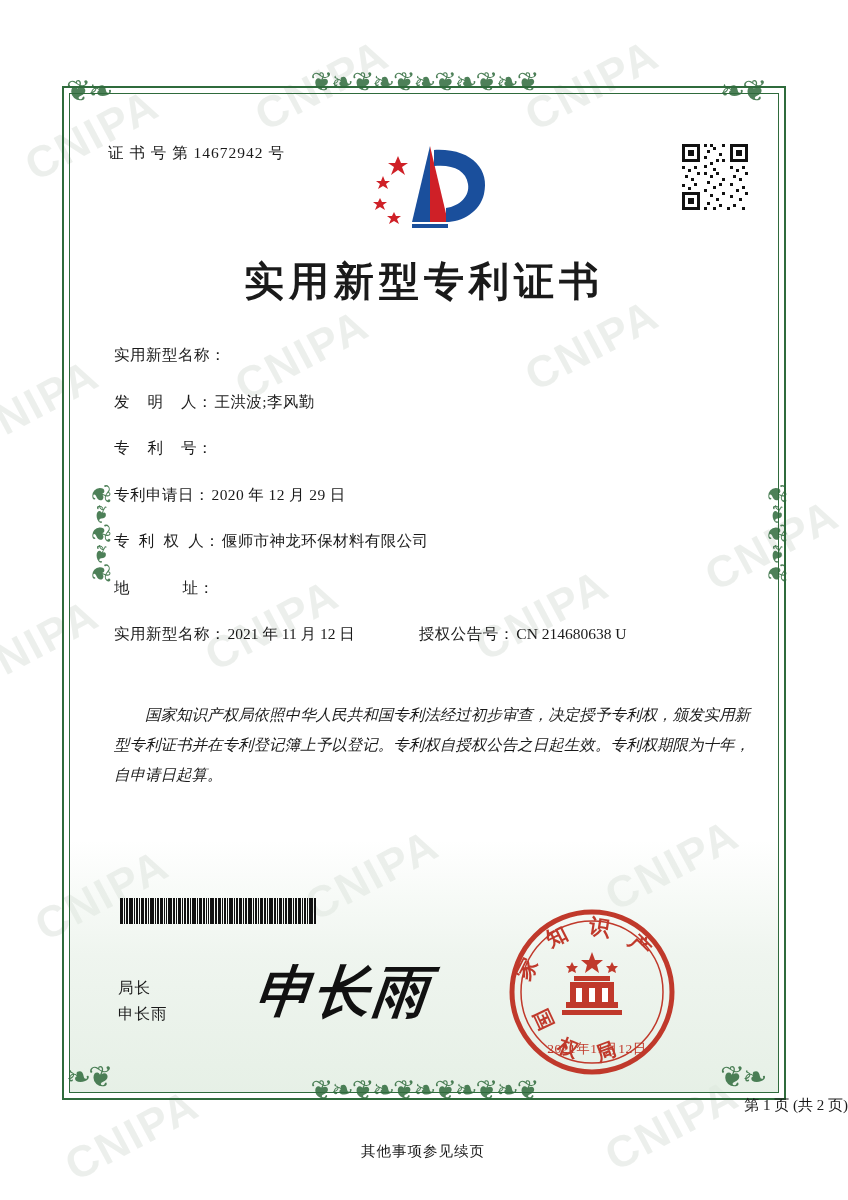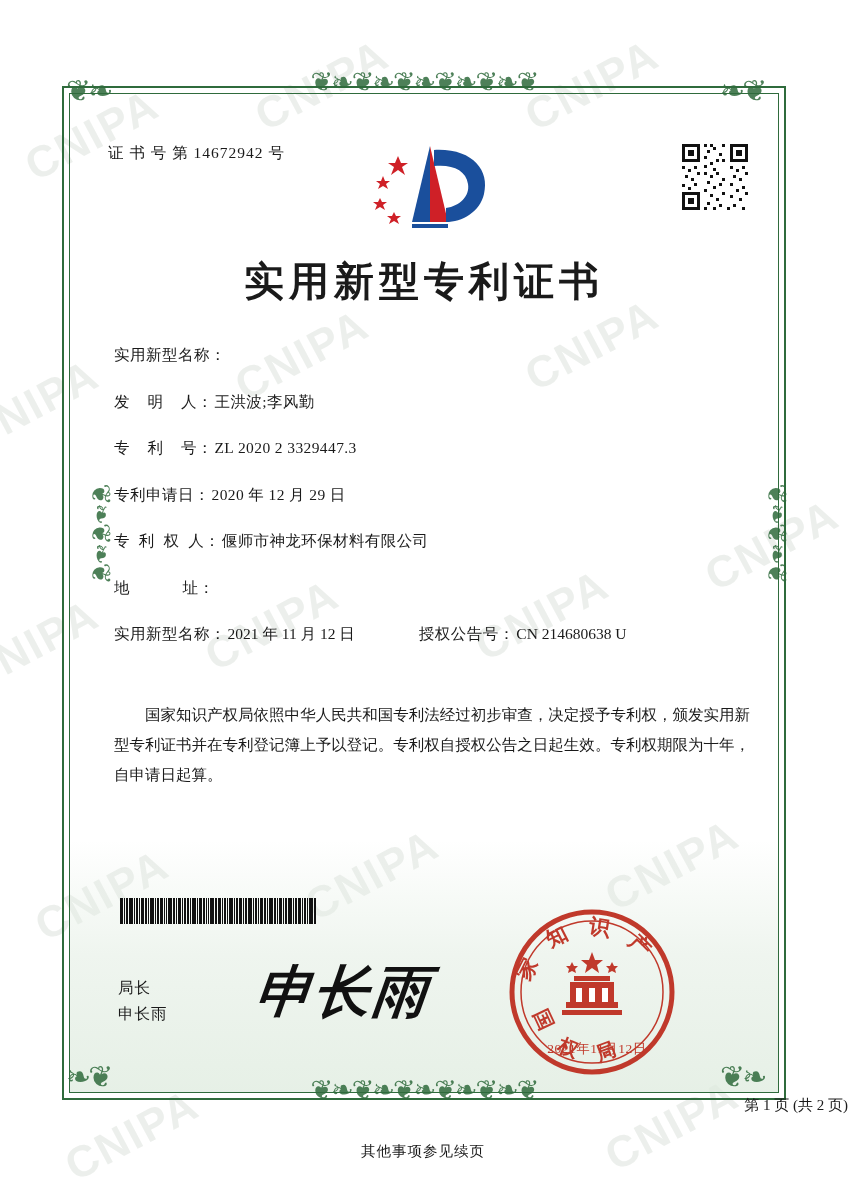--- a/index.html
+++ b/index.html
@@ -178,20 +178,21 @@
 
   
   .paras {
     position: absolute;
     left: 114px;
     top: 700px;
     width: 636px;
     font-size: 15.5px;
     line-height: 30px;
     text-align: justify;
+    font-style: italic;
   }
   .paras p {
     margin: 0 0 4px 0;
     text-indent: 2em;
   }
 
   
   .barcode {
     position: absolute;
     left: 120px;
@@ -408,21 +409,20 @@
       <span class="f-colon">：</span>
     </div>
     <div class="field-row">
       <span class="f-label">发    明    人</span>
       <span class="f-colon">：</span>
       <span class="f-value">王洪波;李风勤</span>
     </div>
     <div class="field-row">
       <span class="f-label">专    利    号</span>
       <span class="f-colon">：</span>
-      <span class="f-value">ZL 2020 2 3329447.3</span>
     </div>
     <div class="field-row">
       <span class="f-label">专利申请日</span>
       <span class="f-colon">：</span>
       <span class="f-value">2020 年 12 月 29 日</span>
     </div>
     <div class="field-row">
       <span class="f-label">专  利  权  人</span>
       <span class="f-colon">：</span>
       <span class="f-value">偃师市神龙环保材料有限公司</span>

